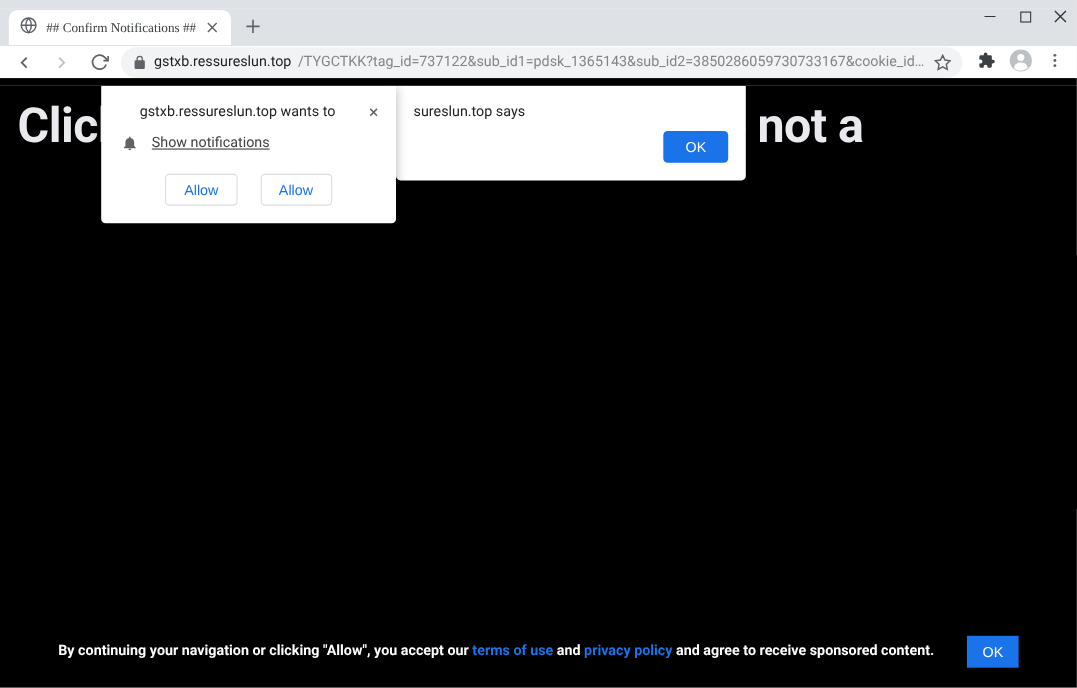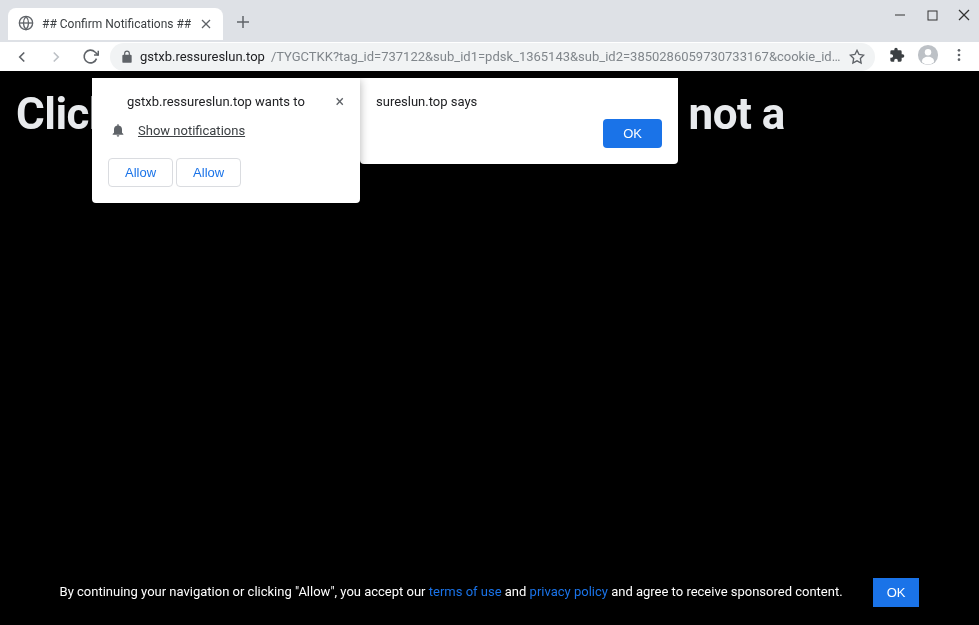--- a/index.html
+++ b/index.html
@@ -6,21 +6,21 @@
     body { font-family: -apple-system, BlinkMacSystemFont, "Segoe UI", Roboto, Arial, sans-serif; width: 979px; height: 625px; overflow: hidden; background: #fff; position: relative; }
     
     
     .titlebar { height: 8px; background: #dee1e6; }
     
     
     .window-controls { position: absolute; top: 8px; right: 8px; display: flex; gap: 18px; align-items: center; z-index: 100; }
     .wc { width: 14px; height: 14px; display: flex; align-items: center; justify-content: center; color: #333; }
     
     
-    .tabstrip { height: 34px; background: #dee1e6; display: flex; align-items: flex-start; padding-left: 8px; }
+    .tabstrip { height: 34px; background: #dee1e6; display: flex; align-items: center; padding-left: 8px; font-family: Liberation Serif, serif; }
     .tab { background: #fff; height: 32px; display: flex; align-items: center; padding: 0 10px; border-radius: 8px 8px 0 0; min-width: 200px; max-width: 230px; gap: 8px; font-size: 12px; color: #3c4043; position: relative; }
     .tab-title { flex: 1; white-space: nowrap; overflow: hidden; text-overflow: ellipsis; }
     .tab-close { width: 14px; height: 14px; display: flex; align-items: center; justify-content: center; color: #5f6368; cursor: pointer; }
     .newtab { width: 28px; height: 28px; display: flex; align-items: center; justify-content: center; margin-left: 6px; margin-bottom: 2px; color: #5f6368; cursor: pointer; }
     .globe { width: 16px; height: 16px; }
     
     
     .toolbar { height: 36px; background: #fff; display: flex; align-items: center; padding: 0 8px; gap: 6px; border-bottom: 7px solid #000000; }
     .nav-btn { width: 28px; height: 28px; display: flex; align-items: center; justify-content: center; color: #5f6368; cursor: pointer; border-radius: 50%; }
     .nav-btn.disabled { color: #bdc1c6; }
@@ -34,33 +34,33 @@
     
     .content { position: relative; height: calc(625px - 8px - 34px - 36px); background: #000; overflow: hidden; }
     .big-text { color: #e8eaed; font-size: 44px; font-weight: 700; padding: 10px 16px; white-space: nowrap; letter-spacing: -0.5px; }
     
     
     .perm-prompt { position: absolute; top: 0; left: 92px; width: 268px; background: #fff; border-radius: 0 0 4px 4px; box-shadow: 0 2px 10px rgba(0,0,0,0.3); padding: 16px; z-index: 20; }
     .perm-head { font-size: 13px; color: #202124; margin-bottom: 12px; display: flex; justify-content: space-between; align-items: flex-start; margin-left: 19px; }
     .perm-close { color: #5f6368; cursor: pointer; font-size: 16px; line-height: 1; }
     .perm-row { display: flex; align-items: flex-end; gap: 12px; font-size: 13px; color: #3c4043; margin-bottom: 20px; padding-left: 2px; text-decoration: underline; }
     .bell { width: 16px; height: 16px; color: #5f6368; }
-    .perm-actions { display: flex; justify-content: flex-start; gap: 3px; }
+    .perm-actions { display: flex; justify-content: center; gap: 21px; }
     .perm-btn { border: 1px solid #dadce0; background: #fff; color: #1a73e8; font-size: 13px; padding: 6px 16px; border-radius: 4px; cursor: pointer; }
     
     
     .js-alert { position: absolute; top: 0; left: 360px; width: 318px; background: #fff; border-radius: 0 0 4px 4px; box-shadow: 0 2px 10px rgba(0,0,0,0.3); padding: 16px; z-index: 15; }
     .alert-head { font-size: 13px; color: #202124; margin-bottom: 10px; }
     .alert-body { font-size: 12px; color: #3c4043; margin-bottom: 22px; }
     .alert-actions { display: flex; justify-content: flex-end; }
     .alert-ok { background: #1a73e8; color: #fff; border: none; font-size: 13px; padding: 7px 20px; border-radius: 4px; cursor: pointer; }
     
     
     .consent { position: absolute; bottom: 18px; left: 0; right: 0; display: flex; align-items: center; justify-content: center; gap: 30px; padding: 0 20px; }
-    .consent-text { color: #fff; font-size: 13px; text-align: center; line-height: 1.6; font-weight: 400; }
+    .consent-text { color: #fff; font-size: 13px; text-align: center; line-height: 1.6; font-weight: 700; }
     .consent-text a { color: #1a73e8; text-decoration: none; }
     .consent-ok { background: #1a73e8; color: #fff; border: none; font-size: 13px; padding: 7px 14px; cursor: pointer; }
   </style>
 </head>
 <body>
 
 <div class="titlebar"></div>
 
 <div class="window-controls">
   <div class="wc">

